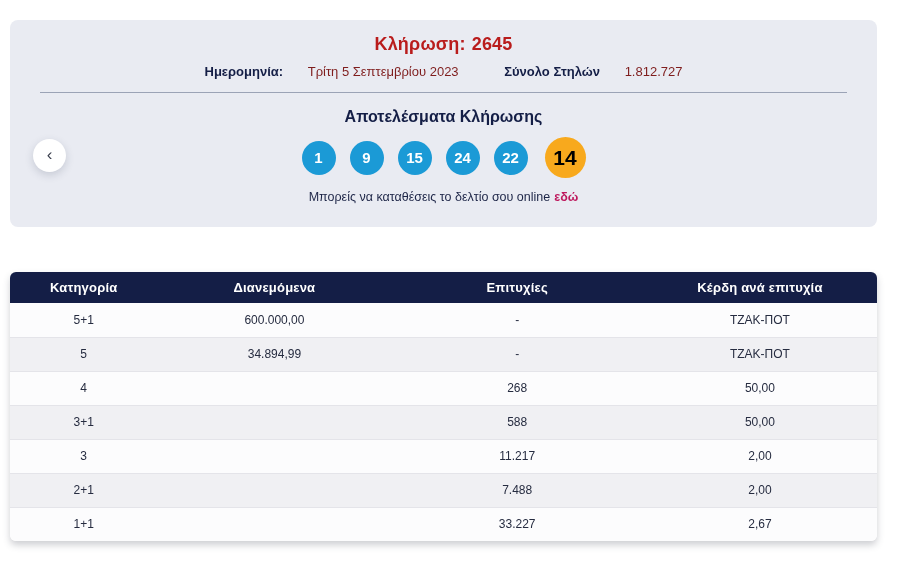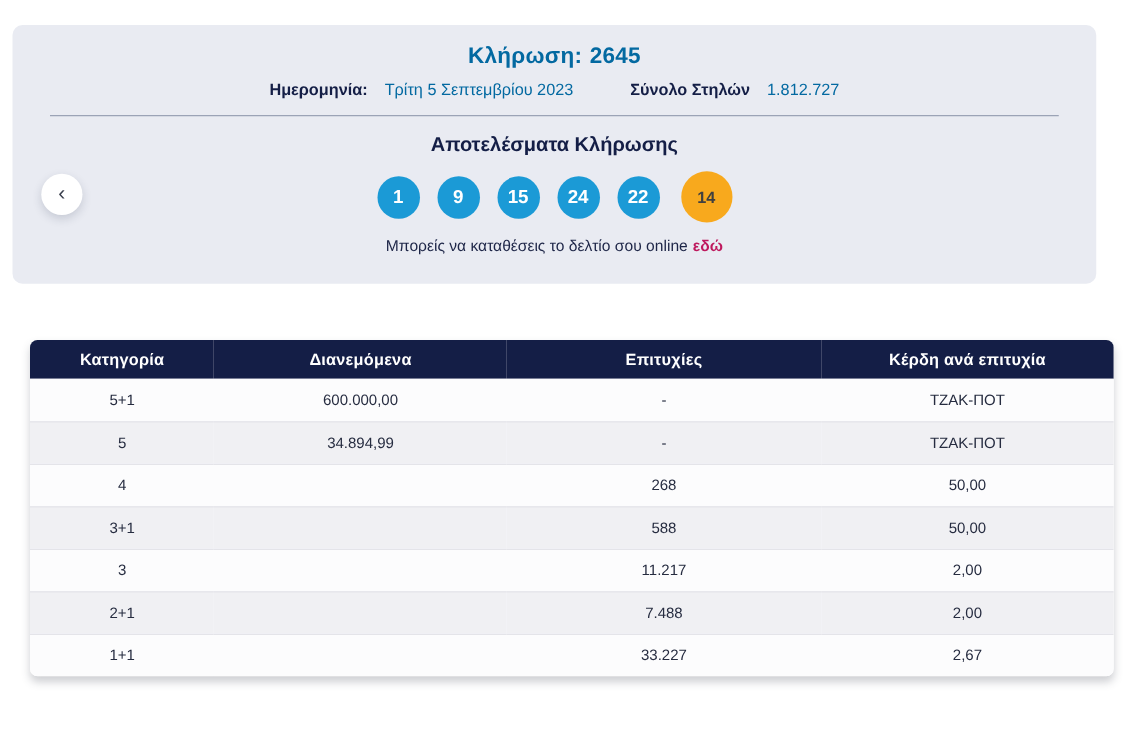--- a/index.html
+++ b/index.html
@@ -17,31 +17,31 @@
     left: 10px; top: 20px;
     width: 867px; height: 207px;
     background: #e9ebf2;
     border-radius: 8px;
     text-align: center;
   }
   .draw-title {
     padding-top: 14px;
     font-size: 18px;
     font-weight: 700;
-    color: #0369a1;
+    color: #b91c1c;
     letter-spacing: .2px;
   }
   .draw-title .num { margin-left: 6px; }
   .draw-meta {
     margin-top: 9px;
     font-size: 13px;
     color: #6e7487;
   }
   .meta-label { font-weight: 700; color: #141e46; }
-  .meta-value { margin-left: 10px; color: #0369a1; }
+  .meta-value { margin-left: 21px; color: #7f1d1d; }
   .meta-group + .meta-group { margin-left: 42px; }
   .divider {
     border: none;
     border-top: 1px solid #9ba3b6;
     margin: 13px 30px 0 30px;
   }
   .results-title {
     margin-top: 15px;
     font-size: 16px;
     font-weight: 700;
@@ -62,22 +62,22 @@
     color: #ffffff;
     font-size: 15px;
     font-weight: 700;
     display: flex;
     align-items: center;
     justify-content: center;
   }
   .ball.bonus {
     width: 41px; height: 41px;
     background: #f8a91d;
-    color: #404040;
-    font-size: 13px;
+    color: #000000;
+    font-size: 21px;
     margin-left: 3px;
   }
   .deposit-line {
     margin-top: 12px;
     font-size: 12.5px;
     color: #1d2547;
   }
   .deposit-link {
     margin-left: 4px;
     font-weight: 700;
@@ -102,21 +102,21 @@
     font-size: 17px;
     line-height: 1;
     color: #3a3f4d;
     font-family: "Liberation Sans", sans-serif;
   }
   .prev-btn span { position: relative; top: -1px; }
 
   
   .table-card {
     position: absolute;
-    left: 24px; top: 272px;
+    left: 10px; top: 272px;
     width: 867px;
     border-radius: 6px;
     overflow: hidden;
     box-shadow: 0 4px 7px rgba(60,65,80,.25);
   }
   table { width: 100%; border-collapse: collapse; table-layout: fixed; }
   col.c1 { width: 17%; } col.c2 { width: 27%; }
   col.c3 { width: 29%; } col.c4 { width: 27%; }
   thead th {
     background: #141e46;

